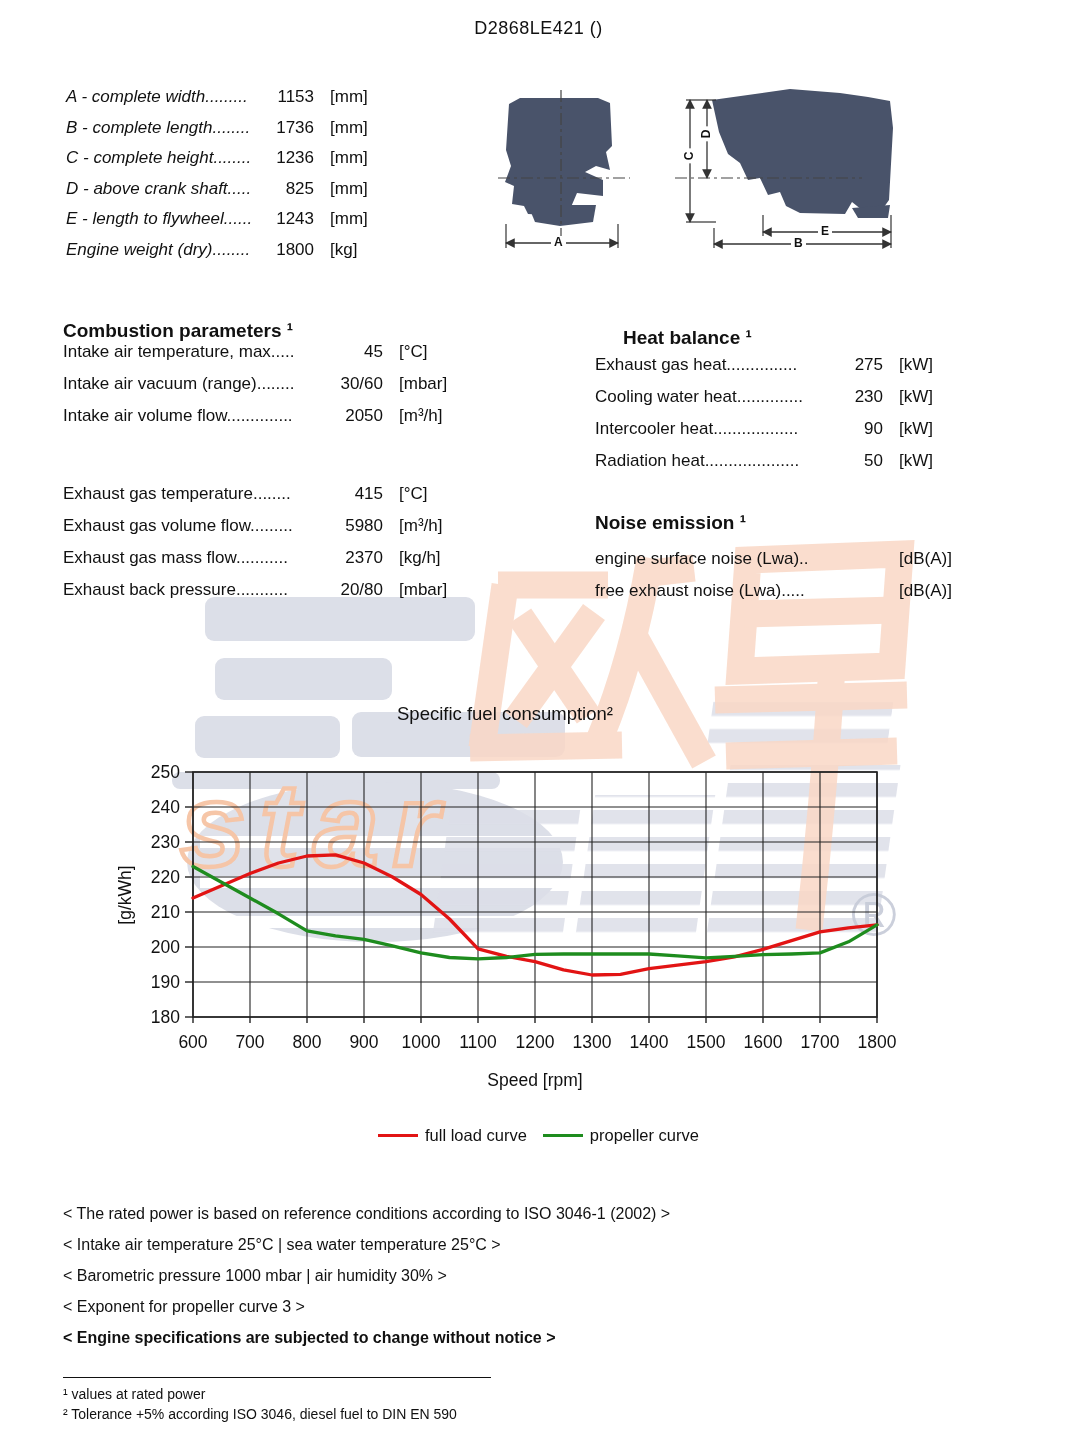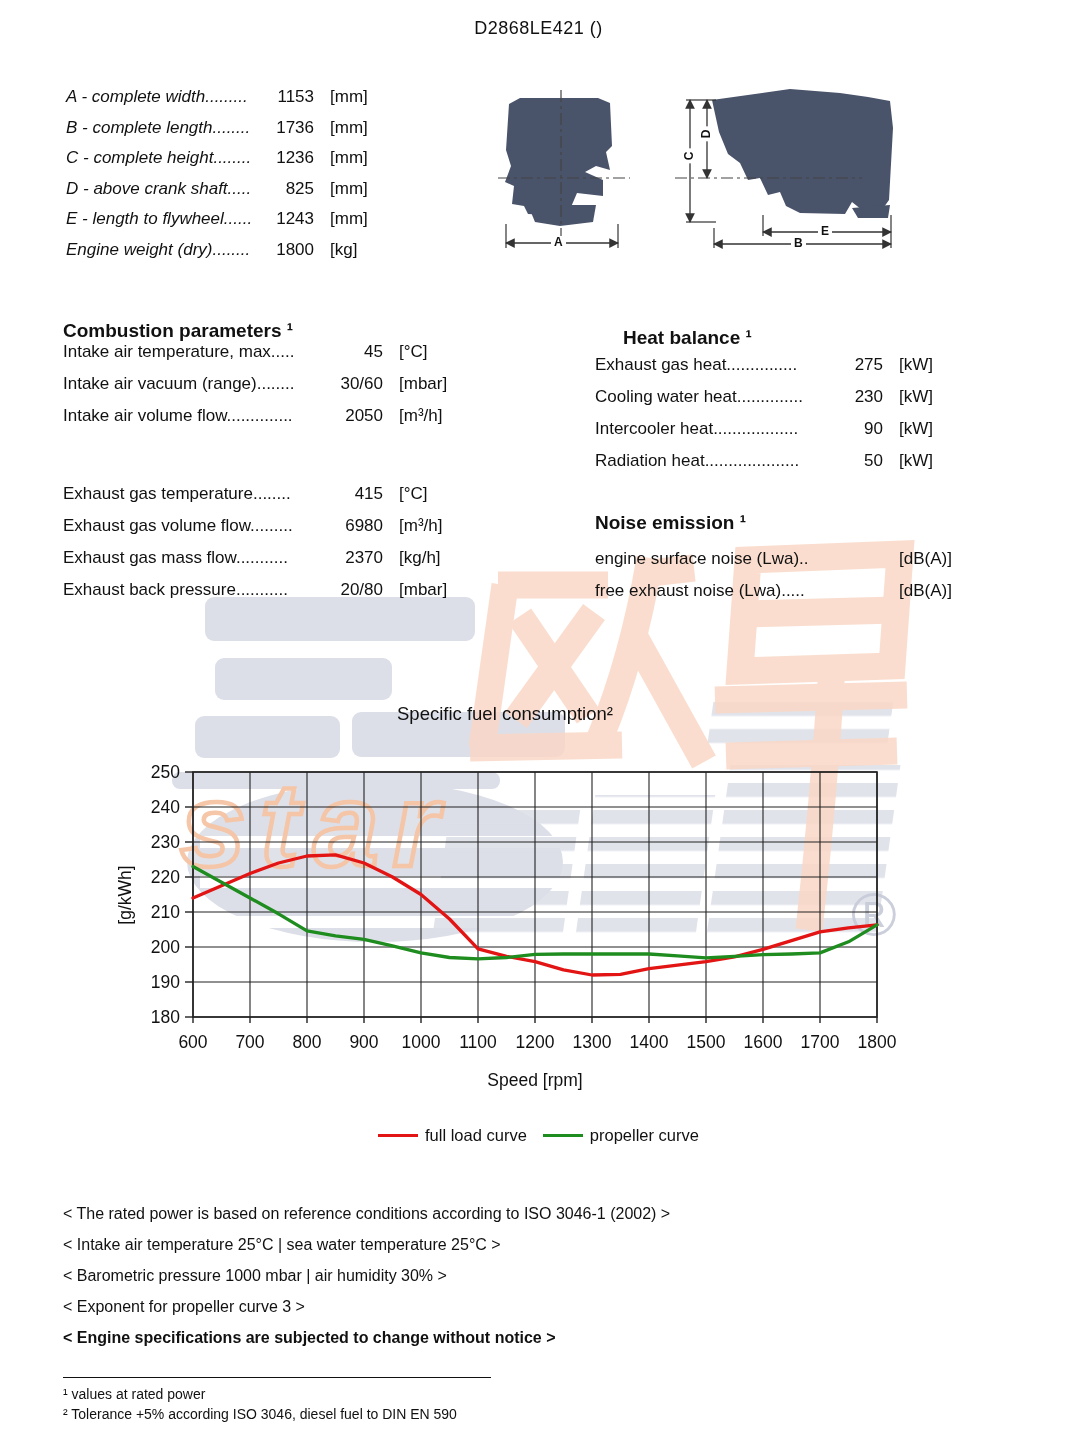--- a/index.html
+++ b/index.html
@@ -153,21 +153,21 @@
     </div>
 
     <div class="rows comb" style="left:63px;top:478px;">
       <div class="spec-row">
         <span class="lbl">Exhaust gas temperature........</span>
         <span class="val">415</span>
         <span class="unit">[°C]</span>
       </div>
       <div class="spec-row">
         <span class="lbl">Exhaust gas volume flow.........</span>
-        <span class="val">6980</span>
+        <span class="val">5980</span>
         <span class="unit">[m³/h]</span>
       </div>
       <div class="spec-row">
         <span class="lbl">Exhaust gas mass flow...........</span>
         <span class="val">2370</span>
         <span class="unit">[kg/h]</span>
       </div>
       <div class="spec-row">
         <span class="lbl">Exhaust back pressure...........</span>
         <span class="val">20/80</span>

